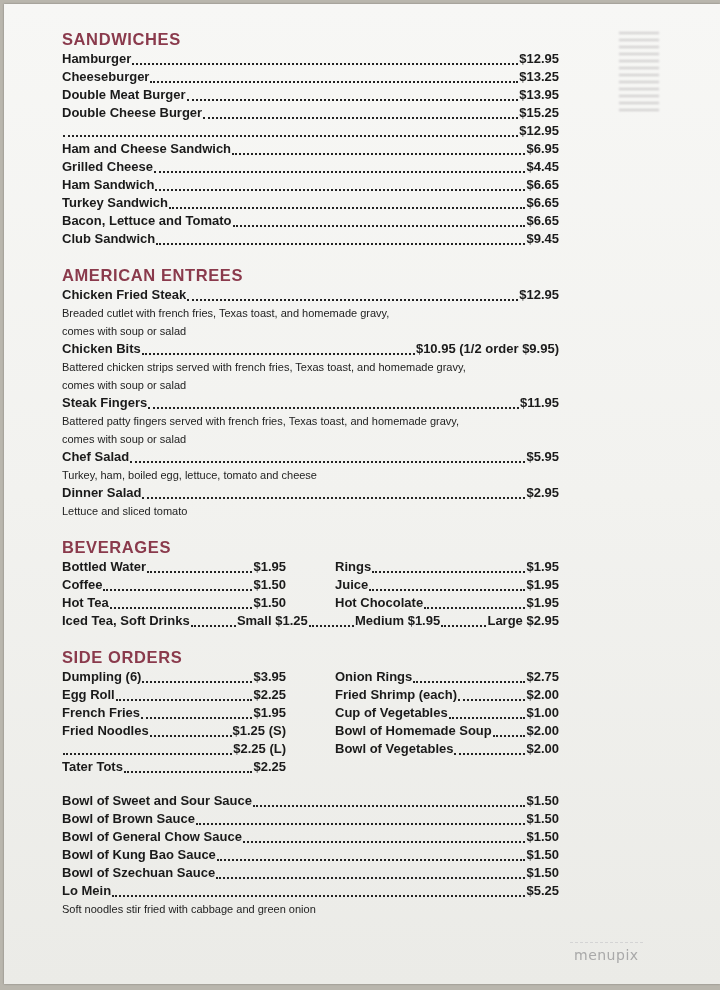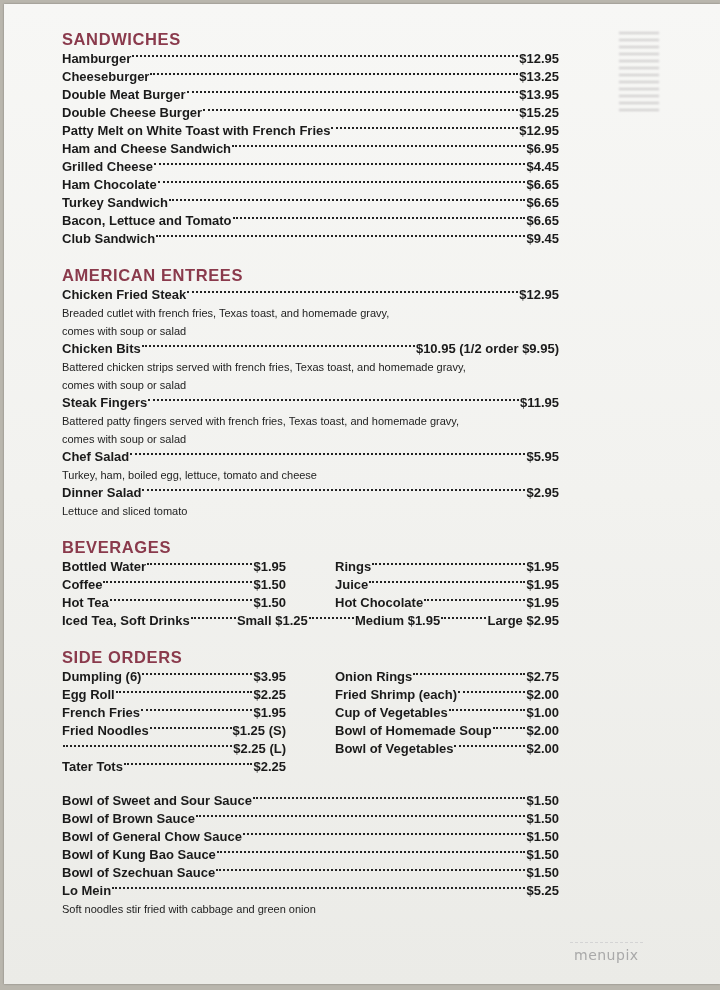--- a/index.html
+++ b/index.html
@@ -15,21 +15,21 @@
   }
   .content {
     position: absolute; left: 58px; top: 24px; width: 497px;
     color: #1a1a1a;
   }
   .heading {
     font-weight: bold; color: #8a3a4c; font-size: 16.5px;
     letter-spacing: 0.6px; height: 22px; line-height: 22px;
   }
   .row {
-    display: flex; align-items: center; font-weight: bold;
+    display: flex; align-items: flex-end; font-weight: bold;
     font-size: 13px; height: 18px; line-height: 18px; white-space: nowrap;
   }
   .row .name { flex: 0 0 auto; }
   .row .dots {
     flex: 1 1 auto; overflow: hidden; margin: 0 1px;
     border-bottom: 2px dotted #222; height: 0; position: relative; top: -3px;
   }
   .row .price { flex: 0 0 auto; }
   .desc {
     font-size: 11px; font-weight: normal; height: 18px; line-height: 18px;
@@ -74,36 +74,35 @@
           <span class="name">Double Meat Burger</span>
           <span class="dots"></span>
           <span class="price">$13.95</span>
         </div>
         <div class="row">
           <span class="name">Double Cheese Burger</span>
           <span class="dots"></span>
           <span class="price">$15.25</span>
         </div>
         <div class="row">
-          <span class="name">Patty Melt on White Toast with French Fries</span>
           <span class="dots"></span>
           <span class="price">$12.95</span>
         </div>
         <div class="row">
           <span class="name">Ham and Cheese Sandwich</span>
           <span class="dots"></span>
           <span class="price">$6.95</span>
         </div>
         <div class="row">
           <span class="name">Grilled Cheese</span>
           <span class="dots"></span>
           <span class="price">$4.45</span>
         </div>
         <div class="row">
-          <span class="name">Ham Chocolate</span>
+          <span class="name">Ham Sandwich</span>
           <span class="dots"></span>
           <span class="price">$6.65</span>
         </div>
         <div class="row">
           <span class="name">Turkey Sandwich</span>
           <span class="dots"></span>
           <span class="price">$6.65</span>
         </div>
         <div class="row">
           <span class="name">Bacon, Lettuce and Tomato</span>

